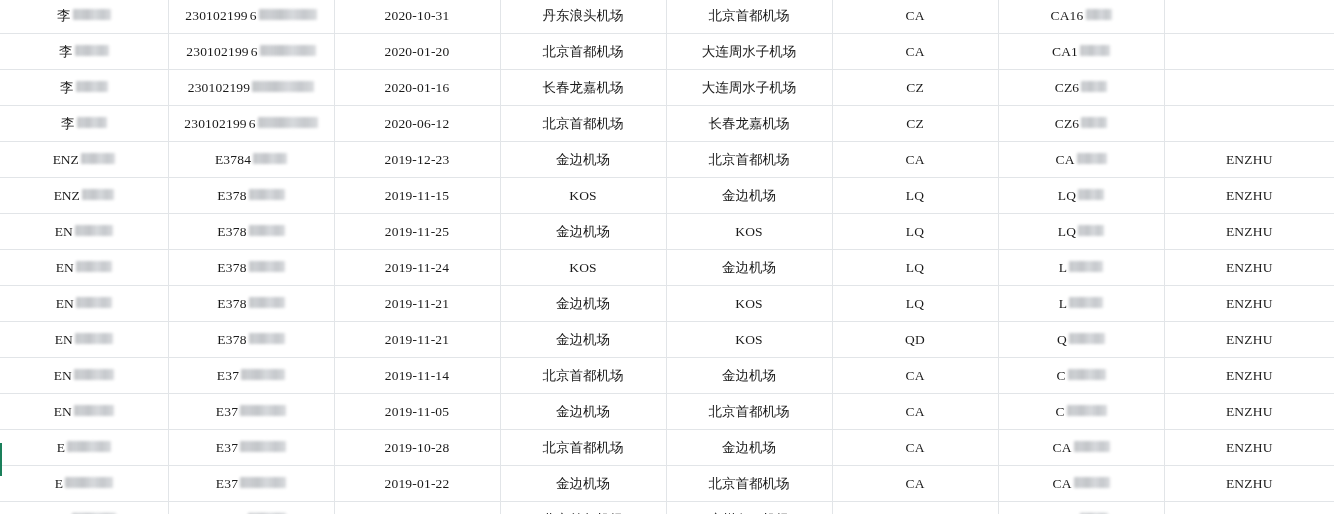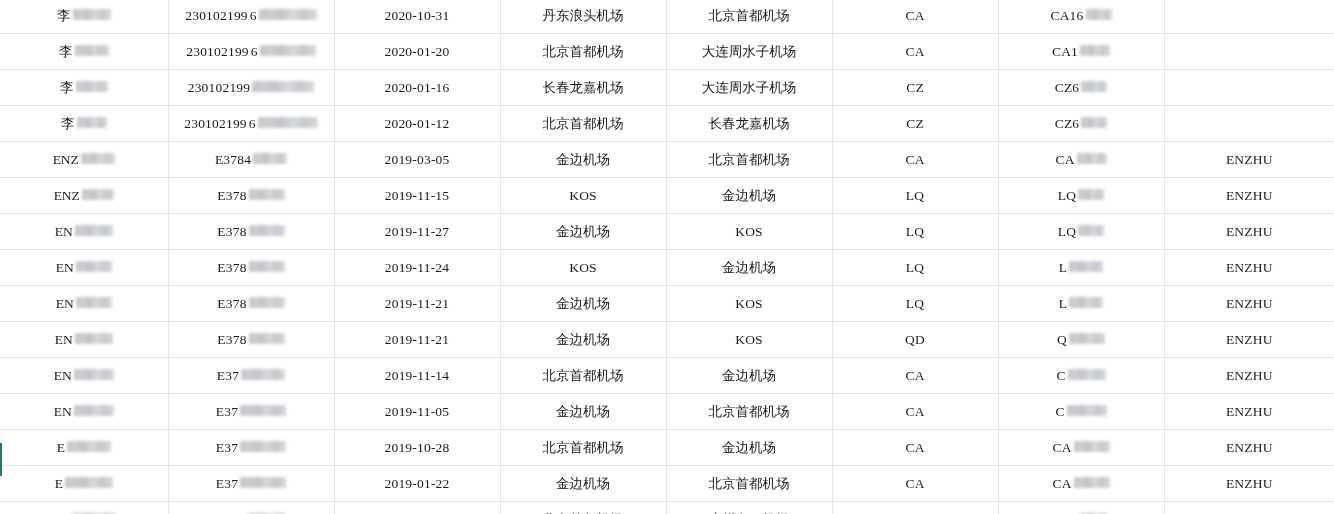--- a/index.html
+++ b/index.html
@@ -191,41 +191,41 @@
           <tr>
             <td><span class="cell-inner">
                   <span class="txt cjk">李</span>
                   <span class="redact" style="width:30px"></span>
                 </span></td>
             <td><span class="cell-inner">
                   <span class="txt mono-ish">230102199</span>
                   <span class="txt mono-ish">6</span>
                   <span class="redact" style="width:60px"></span>
                 </span></td>
-            <td><span class="txt mono-ish">2020-01-12</span></td>
+            <td><span class="txt mono-ish">2020-06-12</span></td>
             <td><span class="txt cjk">北京首都机场</span></td>
             <td><span class="txt cjk">长春龙嘉机场</span></td>
             <td><span class="txt mono-ish">CZ</span></td>
             <td><span class="cell-inner">
                   <span class="txt mono-ish">CZ6</span>
                   <span class="redact" style="width:26px"></span>
                 </span></td>
             <td><span class="txt"></span></td>
           </tr>
 
           <tr>
             <td><span class="cell-inner">
                   <span class="txt">ENZ</span>
                   <span class="redact" style="width:34px"></span>
                 </span></td>
             <td><span class="cell-inner">
                   <span class="txt mono-ish">E3784</span>
                   <span class="redact" style="width:34px"></span>
                 </span></td>
-            <td><span class="txt mono-ish">2019-03-05</span></td>
+            <td><span class="txt mono-ish">2019-12-23</span></td>
             <td><span class="txt cjk">金边机场</span></td>
             <td><span class="txt cjk">北京首都机场</span></td>
             <td><span class="txt mono-ish">CA</span></td>
             <td><span class="cell-inner">
                   <span class="txt mono-ish">CA</span>
                   <span class="redact" style="width:30px"></span>
                 </span></td>
             <td><span class="txt mono-ish">ENZHU</span></td>
           </tr>
 
@@ -251,21 +251,21 @@
 
           <tr>
             <td><span class="cell-inner">
                   <span class="txt">EN</span>
                   <span class="redact" style="width:38px"></span>
                 </span></td>
             <td><span class="cell-inner">
                   <span class="txt mono-ish">E378</span>
                   <span class="redact" style="width:36px"></span>
                 </span></td>
-            <td><span class="txt mono-ish">2019-11-27</span></td>
+            <td><span class="txt mono-ish">2019-11-25</span></td>
             <td><span class="txt cjk">金边机场</span></td>
             <td><span class="txt mono-ish">KOS</span></td>
             <td><span class="txt mono-ish">LQ</span></td>
             <td><span class="cell-inner">
                   <span class="txt mono-ish">LQ</span>
                   <span class="redact" style="width:26px"></span>
                 </span></td>
             <td><span class="txt mono-ish">ENZHU</span></td>
           </tr>
 

